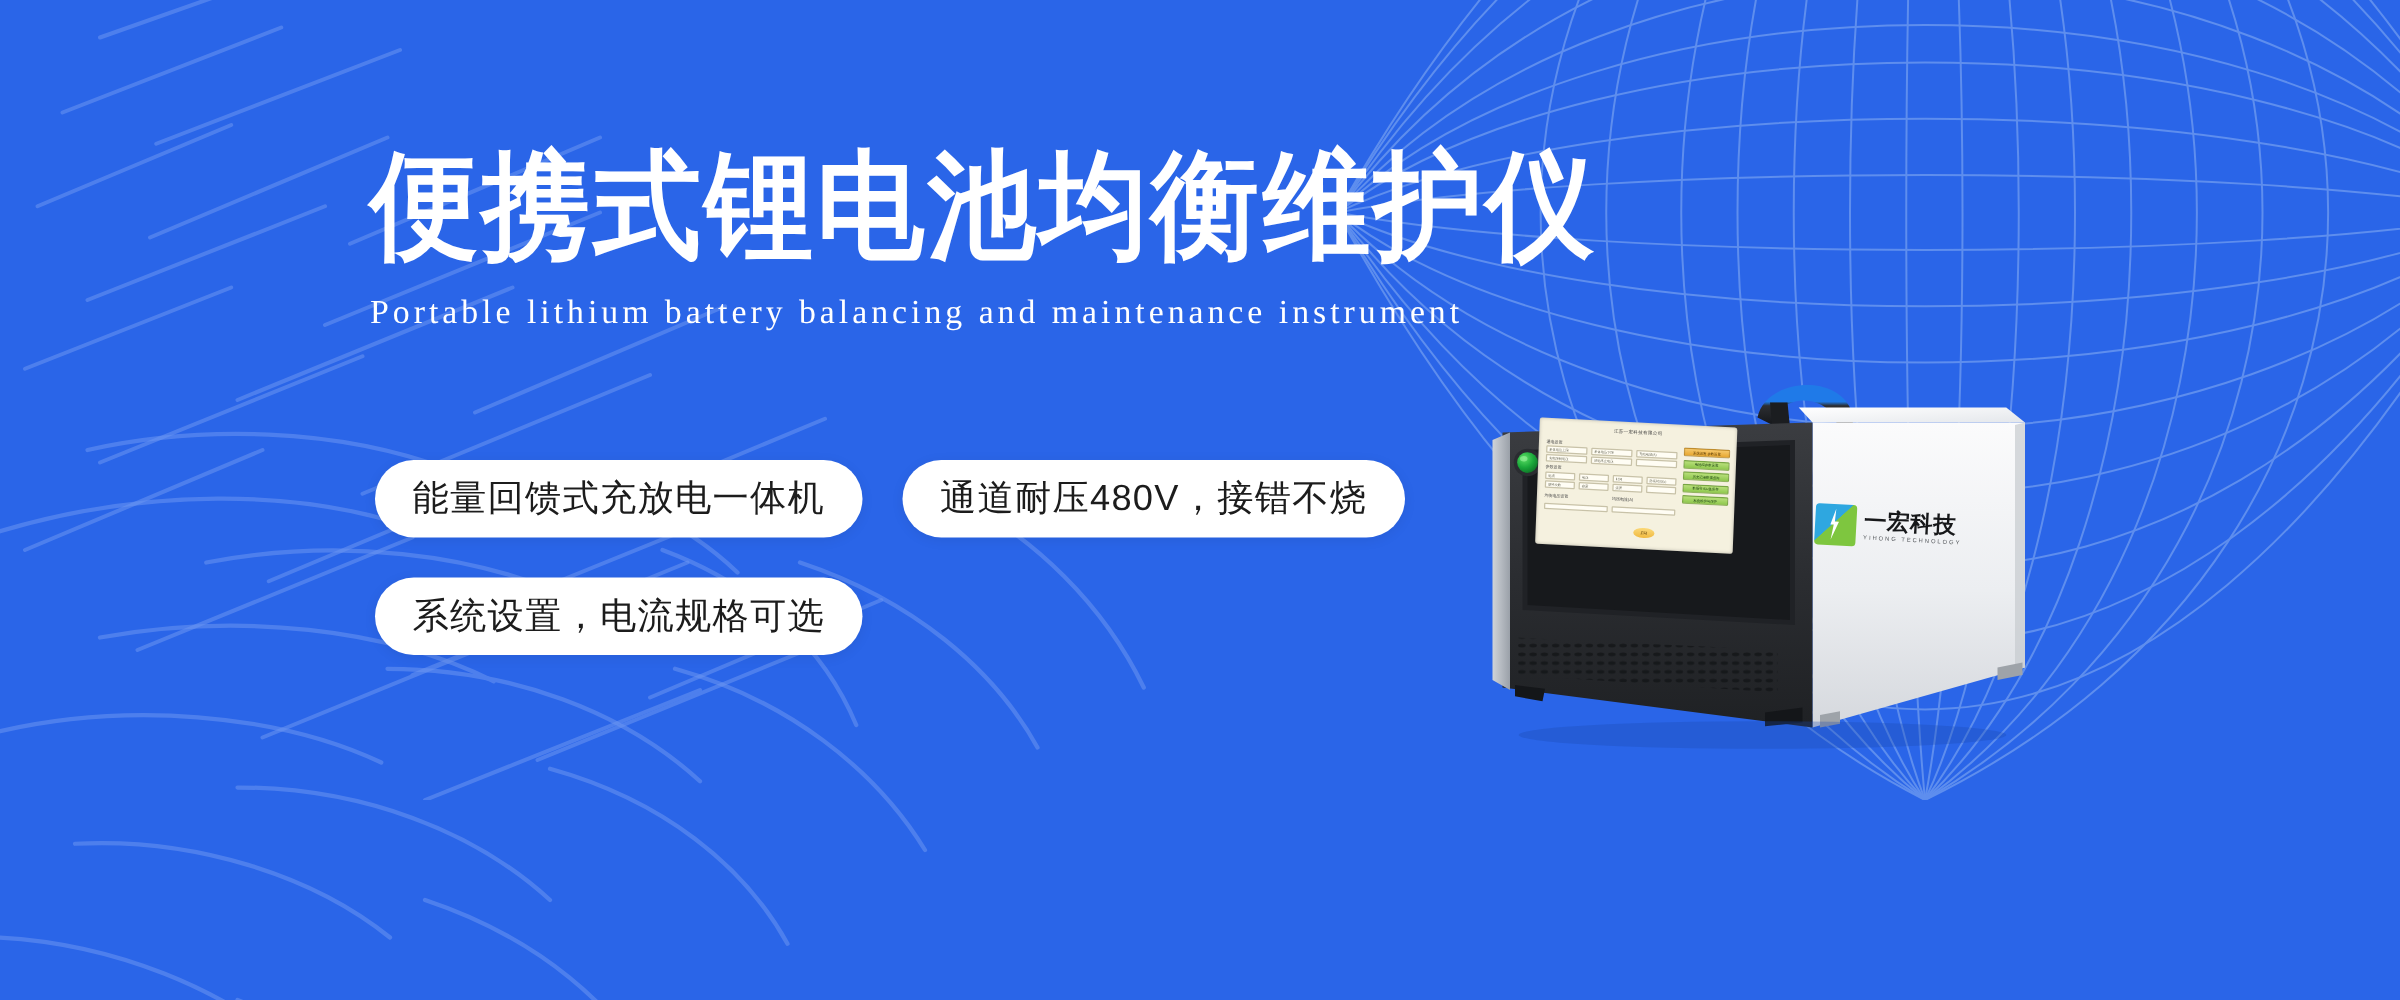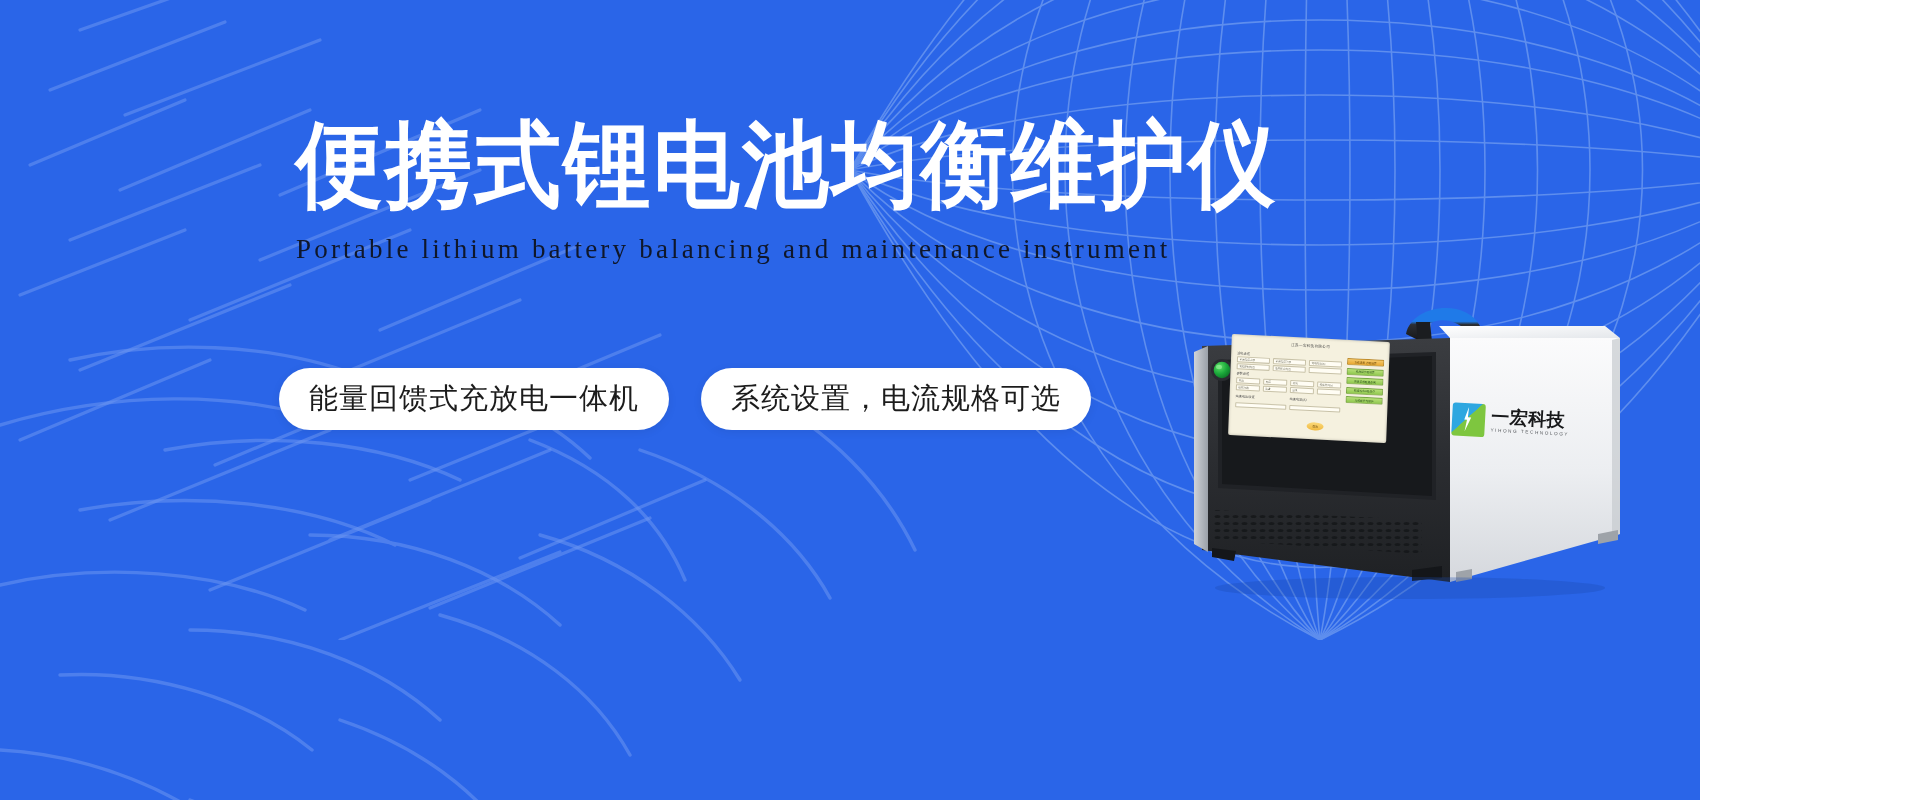--- a/index.html
+++ b/index.html
@@ -4,21 +4,21 @@
 <style>
   * { margin:0; padding:0; box-sizing:border-box; }
   html, body {
     width:1920px; height:800px;
     overflow:hidden;
     font-family:"Liberation Sans", sans-serif;
   }
 
   #banner {
     position:relative;
-    width:1700px; height:800px;
+    width:1920px; height:800px;
     background:#2a65e8;
     overflow:hidden;
   }
 
   
   .bg-layer { position:absolute; inset:0; pointer-events:none; }
 
   #sphere-mesh { right:-120px; top:-330px; left:auto; width:1000px; height:1000px; opacity:.55; }
   #sphere-mesh svg { width:100%; height:100%; display:block; }
 
@@ -43,28 +43,28 @@
     transform:scaleX(0.92);
     transform-origin:left center;
     white-space:nowrap;
   }
 
   #sub-title {
     margin-top:22px;
     font-family:"Liberation Serif", serif;
     font-size:27px;
     letter-spacing:3.2px;
-    color:#0f172a;
+    color:#ffffff;
     white-space:nowrap;
   }
 
   
   #features {
     position:absolute;
-    left:279px; top:368px;
+    left:300px; top:368px;
     display:grid;
     grid-template-columns:auto auto;
     justify-content:start;
     column-gap:73px;
     row-gap:42px;
     gap:32px;
   }
   .pill {
     background:#ffffff;
     color:#1c1c1c;
@@ -259,20 +259,21 @@
     </svg>
   </div>
 
   <div id="content">
     <div id="main-title">便携式锂电池均衡维护仪</div>
     <div id="sub-title">Portable lithium battery balancing and maintenance instrument</div>
   </div>
 
   <div id="features">
     <div class="pill">能量回馈式充放电一体机</div>
+    <div class="pill">通道耐压480V，接错不烧</div>
     <div class="pill">系统设置，电流规格可选</div>
   </div>
 
   <div id="product">
     <svg viewBox="0 0 490 330" preserveAspectRatio="none">
       <defs>
         <linearGradient id="whiteSide" x1="0" y1="0" x2="0" y2="1">
           <stop offset="0" stop-color="#fbfbfc"></stop>
           <stop offset="0.55" stop-color="#eceef1"></stop>
           <stop offset="1" stop-color="#d5d8dd"></stop>

